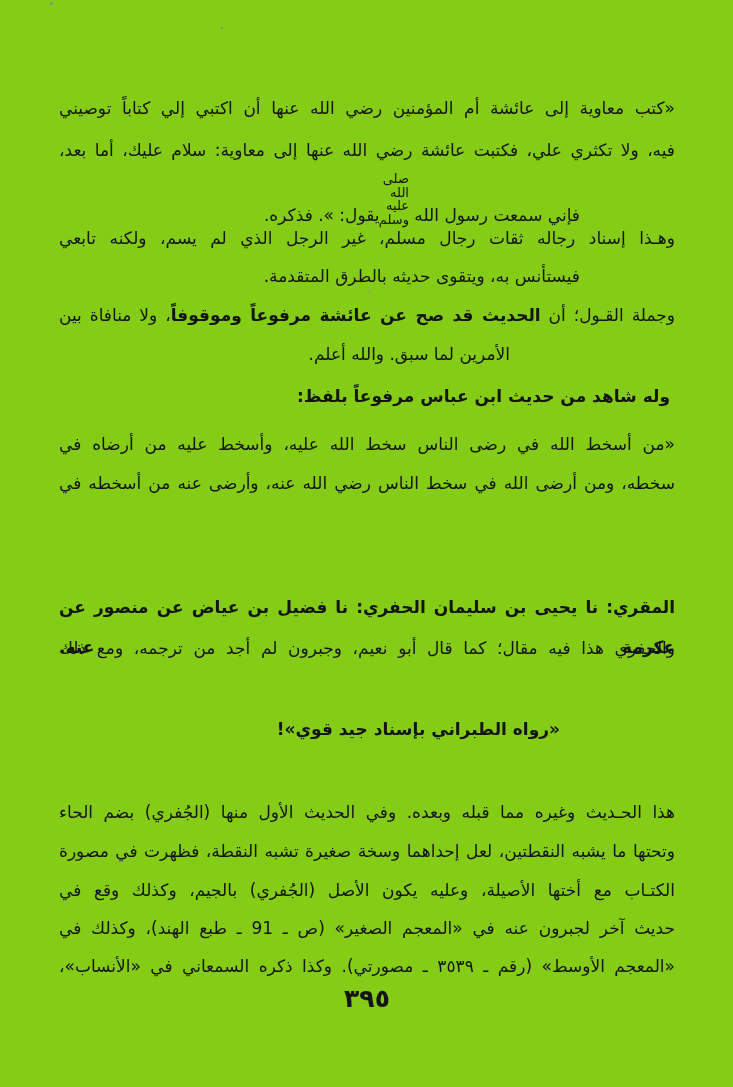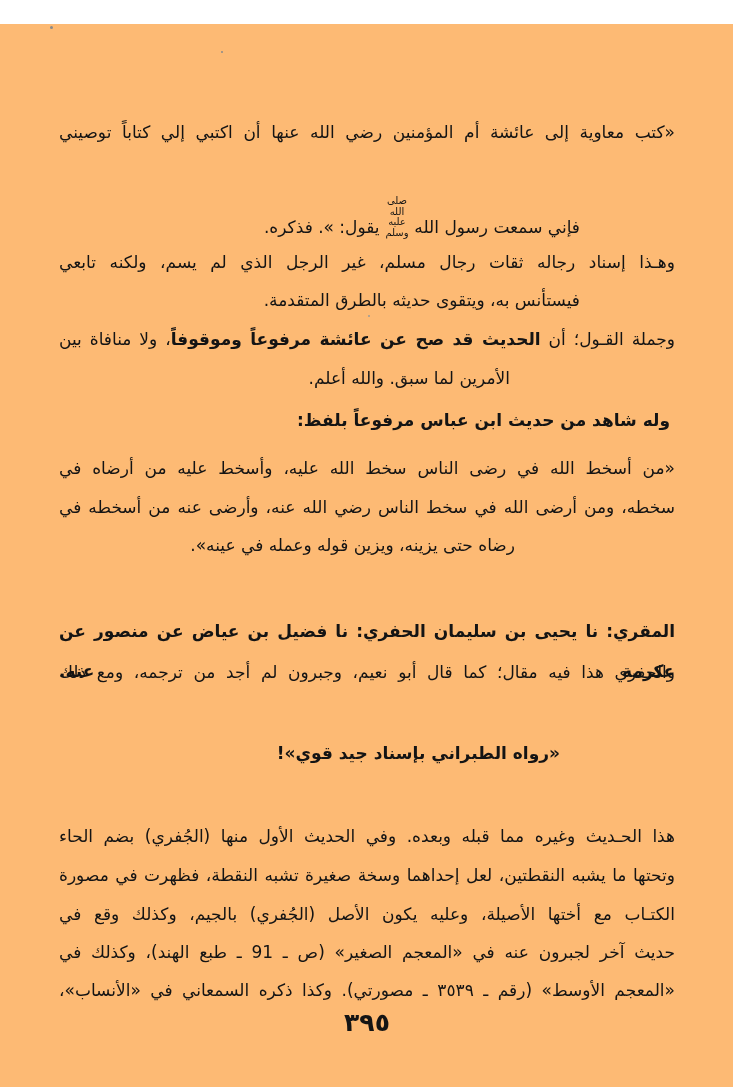--- a/index.html
+++ b/index.html
@@ -1,60 +1,60 @@
 <!DOCTYPE html>
 <html lang="ar"><head>
 <meta charset="utf-8">
 <style>
   html,body{margin:0;padding:0;background:#ffffff;}
   body{
     width:733px;height:1087px;position:relative;overflow:hidden;
     font-family:"DejaVu Sans",sans-serif;color:#141414;
   }
-  .page{position:absolute;inset:0;background:#fdba74;margin-top:24px;}
+  .page{position:absolute;inset:0;background:#84cc16;}
   .textcol{position:absolute;left:59px;top:0;width:616px;height:1087px;}
   .line{
     position:absolute;left:0;right:0;height:40px;line-height:40px;
     font-size:17px;direction:rtl;overflow:visible;white-space:normal;
   }
   .fill{text-align:justify;text-align-last:justify;}
   .short{text-align:right;}
   .b{font-weight:bold;}
   .saw{
-    display:inline-block;font-size:10px;line-height:1.05;width:24px;
-    vertical-align:-3px;text-align:center;white-space:normal;font-weight:normal;
+    display:inline-block;font-size:13px;line-height:1.05;width:24px;
+    vertical-align:-3px;white-space:normal;font-weight:normal;
   }
   .pagenum{
     position:absolute;top:984px;left:0;right:0;text-align:center;
     font-size:25px;font-weight:bold;direction:rtl;
   }
   .speck{position:absolute;background:#8a8a8a;border-radius:50%;}
   .speck.s1{left:50px;top:2px;width:3px;height:3px;}
   .speck.s2{left:221px;top:27px;width:2px;height:2px;}
   .speck.s3{left:368px;top:291px;width:2px;height:2px;background:#9a9a9a;}
 </style>
 </head>
 <body>
 
 <div class="page">
   <span class="speck s1"></span>
   <span class="speck s2"></span>
   <span class="speck s3"></span>
 
   <div class="textcol">
     <div class="line fill" style="top:88px"><span>«كتب معاوية إلى عائشة أم المؤمنين رضي الله عنها أن اكتبي إلي كتاباً توصيني</span></div>
+    <div class="line fill" style="top:130px"><span>فيه، ولا تكثري علي، فكتبت عائشة رضي الله عنها إلى معاوية: سلام عليك، أما بعد،</span></div>
     <div class="line short" style="top:172px;padding-right:95px"><span>فإني سمعت رسول الله </span><span class="saw">صلى الله عليه وسلم</span><span> يقول: ». فذكره.</span></div>
     <div class="line fill" style="top:218px"><span>وهـذا إسناد رجاله ثقات رجال مسلم، غير الرجل الذي لم يسم، ولكنه تابعي</span></div>
     <div class="line short" style="top:256px;padding-right:95px"><span>فيستأنس به، ويتقوى حديثه بالطرق المتقدمة.</span></div>
     <div class="line fill" style="top:295px"><span>وجملة القـول؛ أن </span><span class="b">الحديث قد صح عن عائشة مرفوعاً وموقوفاً</span><span>، ولا منافاة بين</span></div>
     <div class="line short" style="top:334px;padding-right:165px"><span>الأمرين لما سبق. والله أعلم.</span></div>
     <div class="line short" style="top:376px;padding-right:5px"><span class="b">وله شاهد من حديث ابن عباس مرفوعاً بلفظ:</span></div>
     <div class="line fill" style="top:463px"><span>سخطه، ومن أرضى الله في سخط الناس رضي الله عنه، وأرضى عنه من أسخطه في</span></div>
     <div class="line fill" style="top:424px"><span>«من أسخط الله في رضى الناس سخط الله عليه، وأسخط عليه من أرضاه في</span></div>
-    <div class="line short" style="top:501px;padding-right:160px"><span>رضاه حتى يزينه، ويزين قوله وعمله في عينه».</span></div>
     <div class="line fill" style="top:587px"><span class="b">المقري: نا يحيى بن سليمان الحفري: نا فضيل بن عياض عن منصور عن عكرمة عنه.</span></div>
     <div class="line fill" style="top:628px"><span>والحفري هذا فيه مقال؛ كما قال أبو نعيم، وجبرون لم أجد من ترجمه، ومع ذلك</span></div>
     <div class="line short" style="top:709px;padding-right:115px"><span class="b">«رواه الطبراني بإسناد جيد قوي»!</span></div>
     <div class="line fill" style="top:792px"><span>هذا الحـديث وغيره مما قبله وبعده. وفي الحديث الأول منها (الجُفري) بضم الحاء</span></div>
     <div class="line fill" style="top:831px"><span>وتحتها ما يشبه النقطتين، لعل إحداهما وسخة صغيرة تشبه النقطة، فظهرت في مصورة</span></div>
     <div class="line fill" style="top:870px"><span>الكتـاب مع أختها الأصيلة، وعليه يكون الأصل (الجُفري) بالجيم، وكذلك وقع في</span></div>
     <div class="line fill" style="top:908px"><span>حديث آخر لجبرون عنه في «المعجم الصغير» (ص ـ 91 ـ طبع الهند)، وكذلك في</span></div>
     <div class="line fill" style="top:946px"><span>«المعجم الأوسط» (رقم ـ ٣٥٣٩ ـ مصورتي). وكذا ذكره السمعاني في «الأنساب»،</span></div>
 
     <div class="pagenum">٣٩٥</div>

